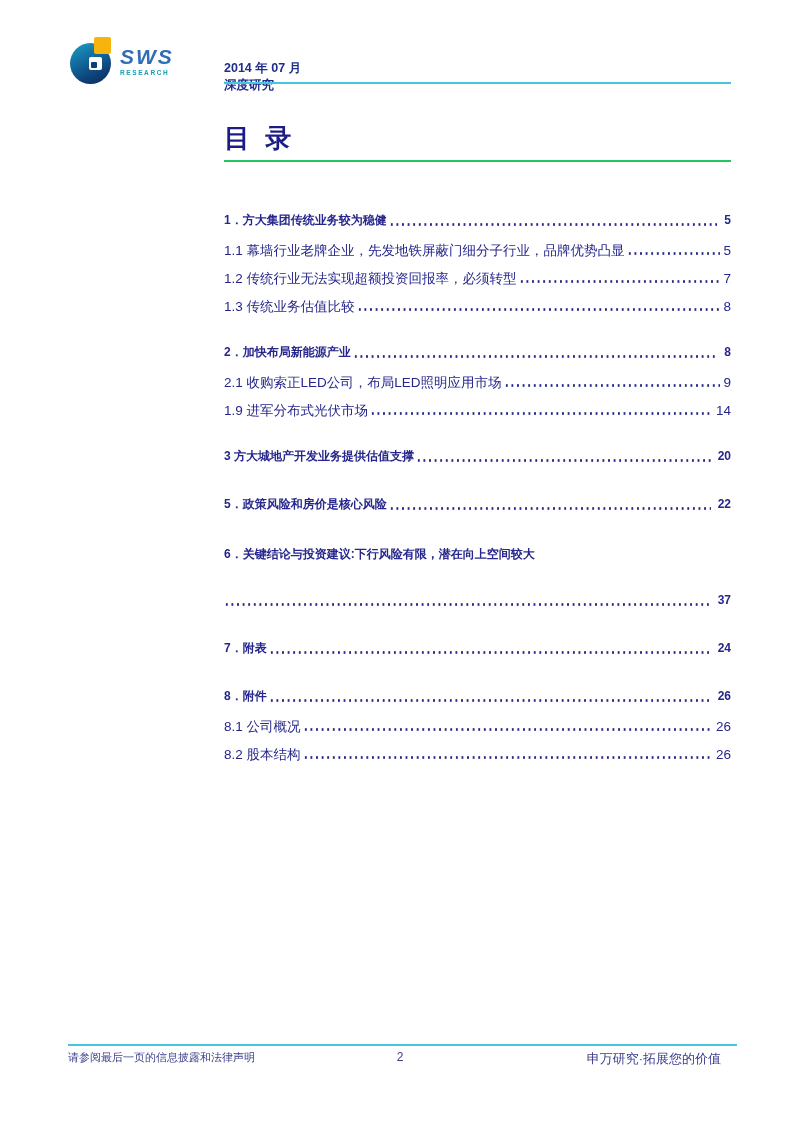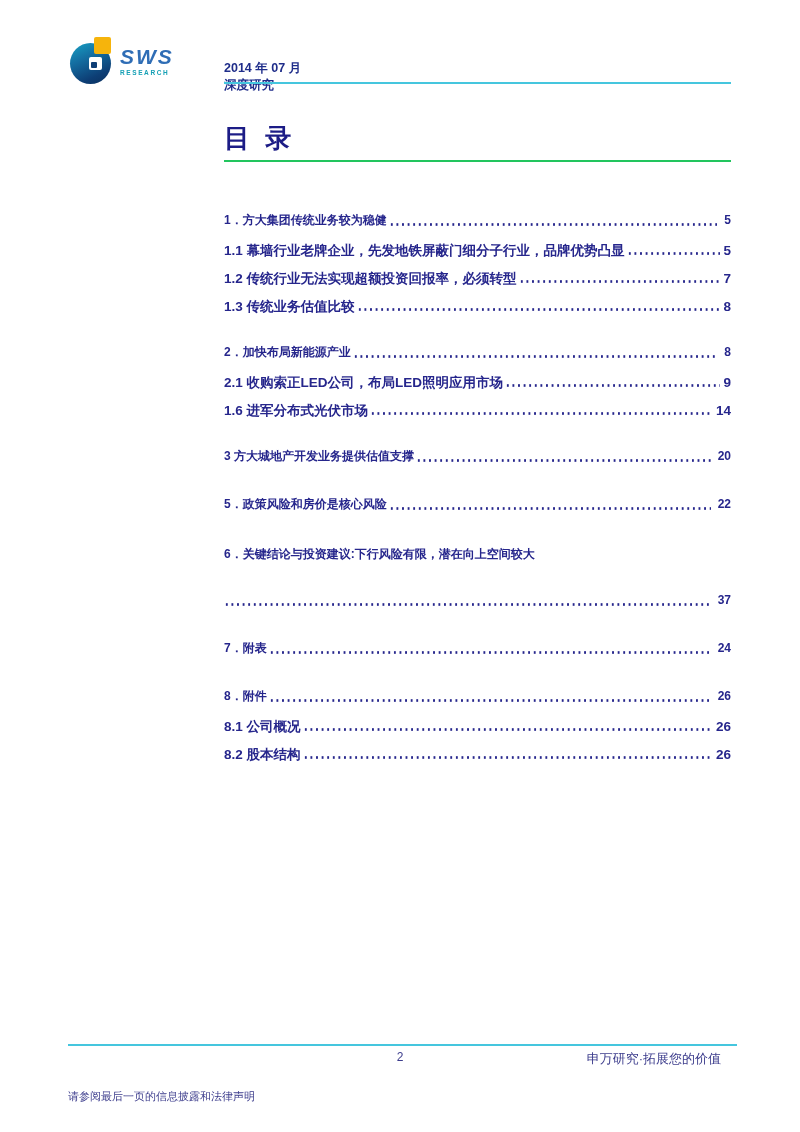--- a/index.html
+++ b/index.html
@@ -116,21 +116,21 @@
     color: #26268c;
   }
   .entry.lvl1 {
     font-size: 12px;
     font-weight: 700;
     line-height: 21px;
     padding: 20px 0 7px;
   }
   .entry.lvl2 {
     font-size: 13.5px;
-    font-weight: 700;
+    font-weight: 400;
     line-height: 18px;
     padding: 4px 0 6px;
   }
   .entry .label { white-space: nowrap; flex: 0 1 auto; overflow: hidden; }
   .entry .dots {
     flex: 1 1 auto;
     min-width: 4px;
     align-self: stretch;
     margin: 0 3px 0 2px;
     background-image: radial-gradient(circle, currentColor 1.05px, rgba(0,0,0,0) 1.35px);
@@ -161,21 +161,20 @@
     left: 68px; top: 1044px;
     width: 669px;
     height: 1.6px;
     background: #45c6de;
   }
   .footer-disclaimer {
     position: absolute;
     left: 68px; top: 1050px;
     font-size: 11px;
     color: #3c3c8c;
-    margin-top: 39px;
   }
   .footer-pagenum {
     position: absolute;
     left: 0; top: 1050px;
     width: 800px;
     text-align: center;
     font-size: 12px;
     color: #3c3c8c;
   }
   .footer-slogan {
@@ -237,21 +236,21 @@
           <span class="label">2．加快布局新能源产业</span>
           <span class="dots"></span>
           <span class="pagenum">8</span>
         </div>
         <div class="entry lvl2">
           <span class="label">2.1 收购索正LED公司，布局LED照明应用市场</span>
           <span class="dots"></span>
           <span class="pagenum">9</span>
         </div>
         <div class="entry lvl2">
-          <span class="label">1.6 进军分布式光伏市场</span>
+          <span class="label">1.9 进军分布式光伏市场</span>
           <span class="dots"></span>
           <span class="pagenum">14</span>
         </div>
         <div class="entry lvl1">
           <span class="label">3 方大城地产开发业务提供估值支撑</span>
           <span class="dots"></span>
           <span class="pagenum">20</span>
         </div>
         <div class="entry lvl1">
           <span class="label">5．政策风险和房价是核心风险</span>

